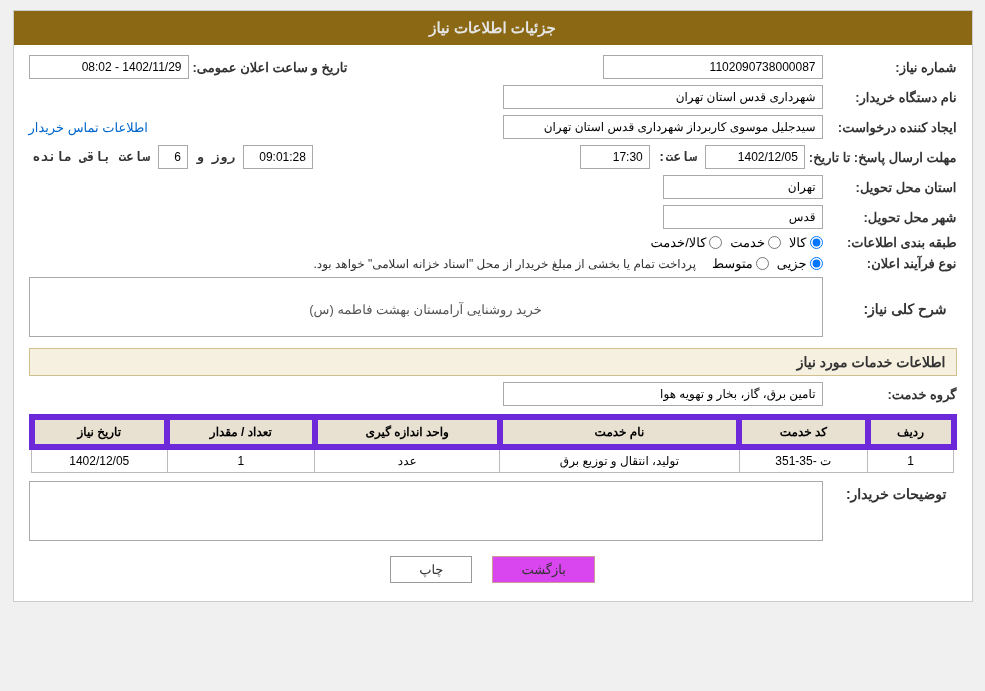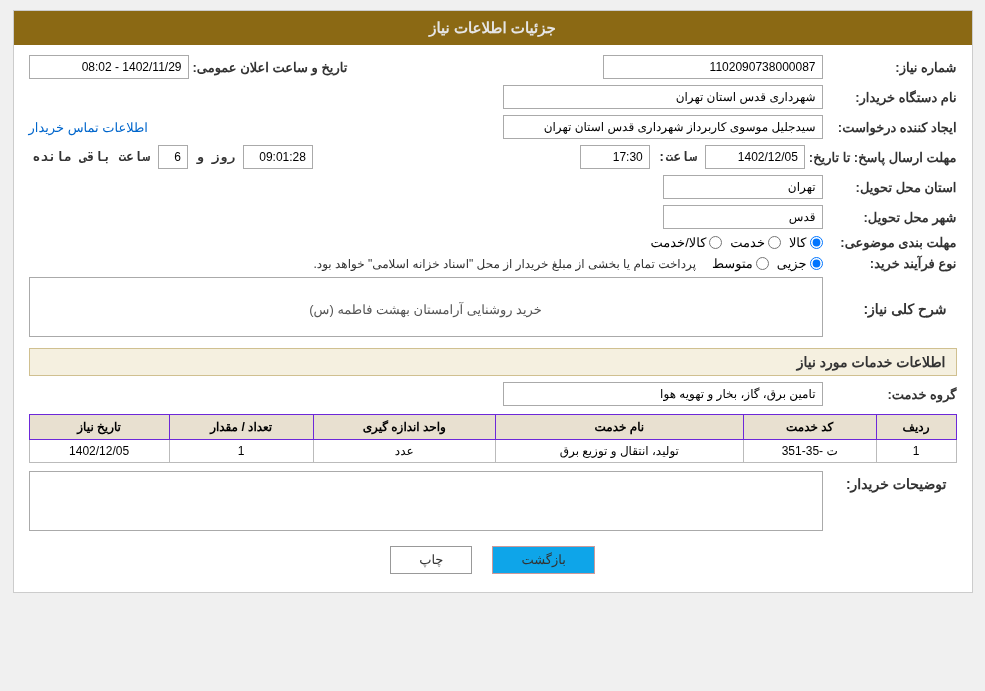--- a/index.html
+++ b/index.html
@@ -90,21 +90,21 @@
     .table-section {
       margin: 8px 0;
     }
     table {
       width: 100%;
       border-collapse: collapse;
       font-size: 12px;
     }
     table th {
       background: #e8e0d0;
-      border: 1px solid #6d28d9;
+      border: 6px solid #6d28d9;
       padding: 5px 8px;
       text-align: center;
       font-weight: bold;
     }
     table td {
       border: 1px solid #bbb;
       padding: 4px 8px;
       text-align: center;
       background: #fff;
     }
@@ -116,31 +116,31 @@
 
     .buttons-row {
       display: flex;
       justify-content: center;
       gap: 20px;
       margin-top: 12px;
       margin-bottom: 8px;
     }
     .btn {
       padding: 5px 28px;
-      font-family: Liberation Serif, serif;
+      font-family: Liberation Sans, sans-serif;
       font-size: 13px;
       border: 1px solid #999;
       cursor: pointer;
     }
     .btn-print {
       background: #fff;
       color: #333;
     }
     .btn-back {
-      background: #0ea5e9;
+      background: #d946ef;
       color: #333;
       border-color: #c99;
     }
 
     .inline-label {
       font-weight: bold;
       color: #333;
       margin-left: 4px;
       margin-right: 4px;
       font-family: Liberation Mono, monospace;
@@ -193,39 +193,39 @@
       <span class="label">استان محل تحویل:</span>
       <input class="input-box input-medium" type="text" readonly="" value="تهران" style="">
     </div>
 
     <div class="form-row">
       <span class="label">شهر محل تحویل:</span>
       <input class="input-box input-medium" type="text" readonly="" value="قدس" style="">
     </div>
 
     <div class="form-row">
-      <span class="label">مهلت بندی موضوعی:</span>
+      <span class="label">طبقه بندی اطلاعات:</span>
       <div class="radio-group">
         <div class="radio-item">
           <input type="radio" name="category" checked="" style="">
           <span>کالا</span>
         </div>
         <div class="radio-item">
           <input type="radio" name="category" style="">
           <span>خدمت</span>
         </div>
         <div class="radio-item">
           <input type="radio" name="category" style="">
           <span>کالا/خدمت</span>
         </div>
       </div>
     </div>
 
     <div class="form-row">
-      <span class="label">نوع فرآیند خرید:</span>
+      <span class="label">نوع فرآیند اعلان:</span>
       <div class="radio-group">
         <div class="radio-item">
           <input type="radio" name="purchase" checked="" style="">
           <span>جزیی</span>
         </div>
         <div class="radio-item">
           <input type="radio" name="purchase" style="">
           <span>متوسط</span>
         </div>
       </div>

